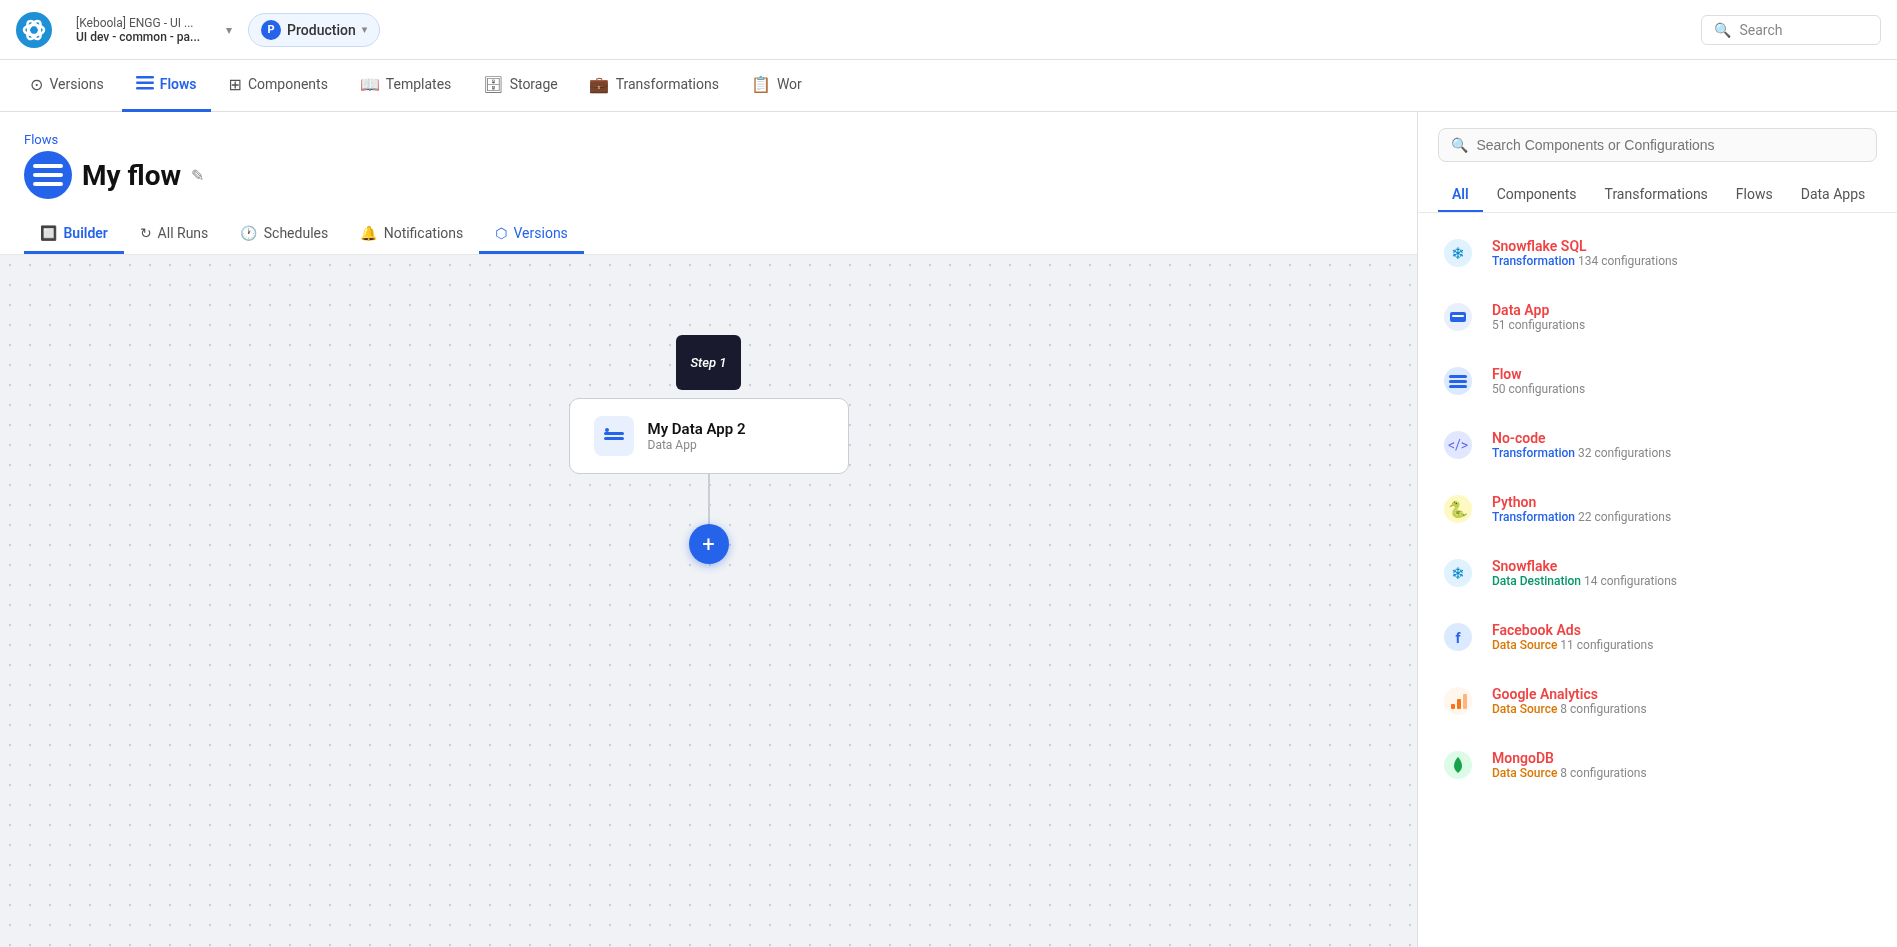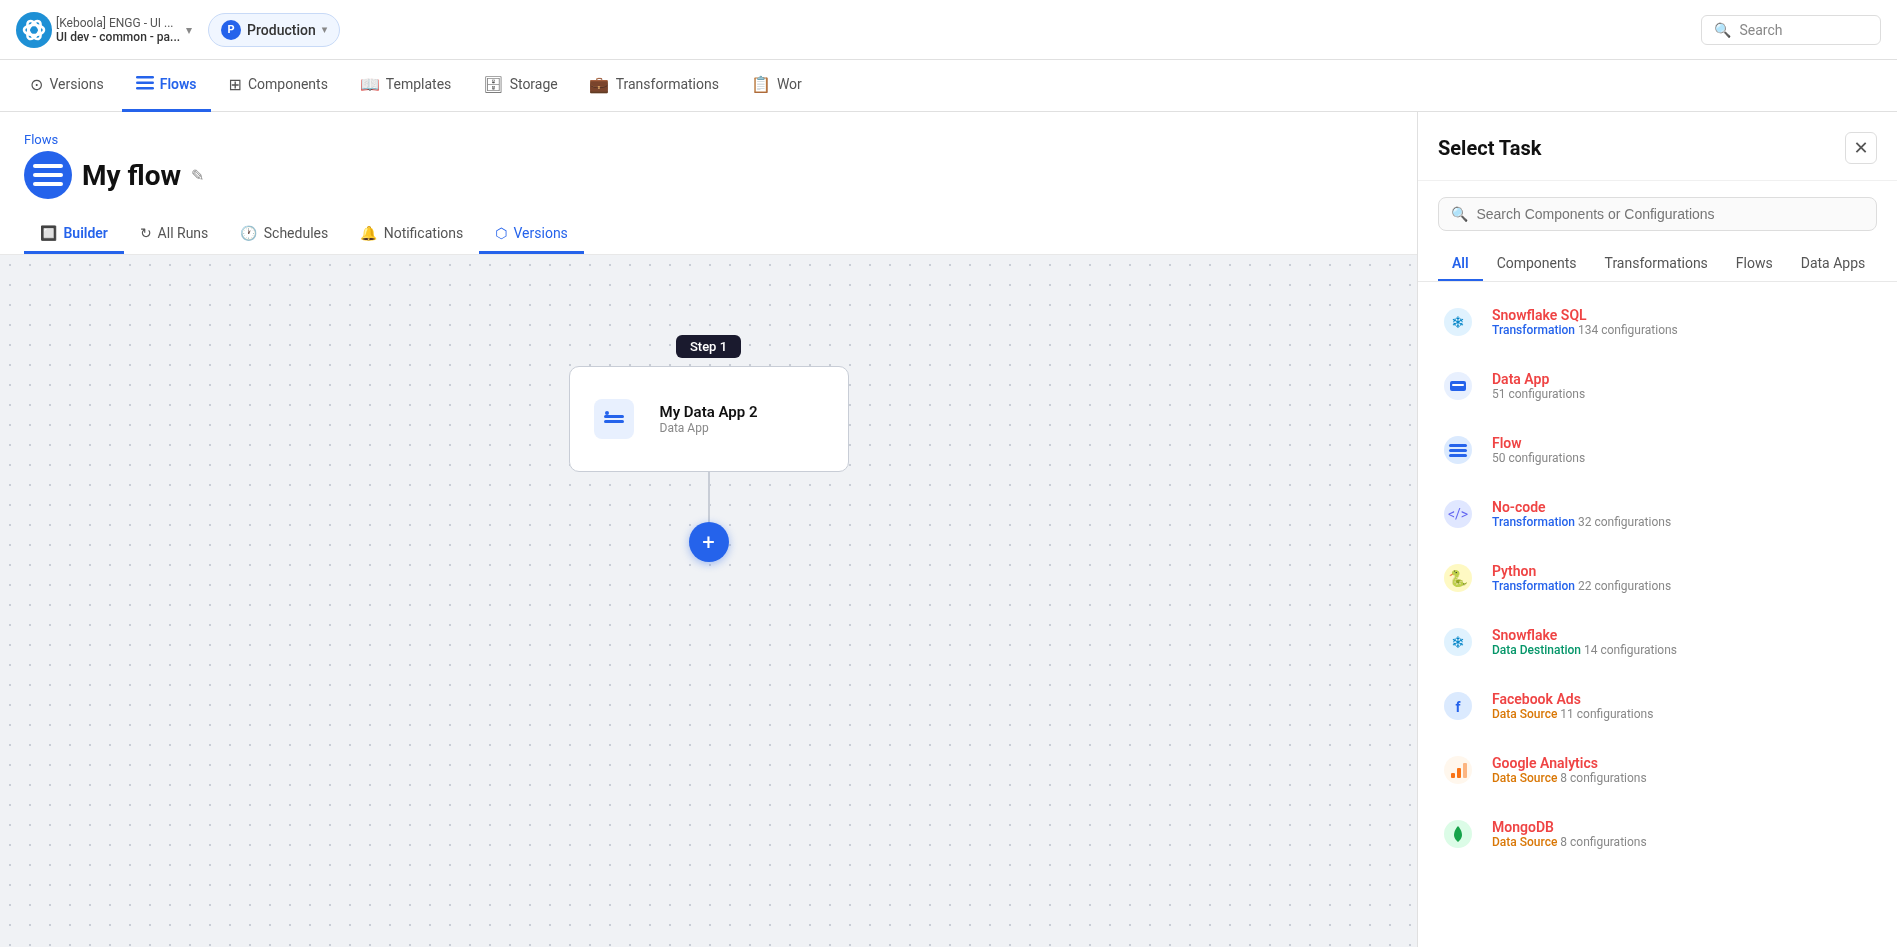--- a/index.html
+++ b/index.html
@@ -4,21 +4,21 @@
   <style>
     * { box-sizing: border-box; margin: 0; padding: 0; }
     body { font-family: -apple-system, BlinkMacSystemFont, 'Segoe UI', Roboto, sans-serif; background: #f0f2f5; color: #222; overflow: hidden; }
 
     
     .topbar {
       display: flex; align-items: center; background: #fff;
       border-bottom: 1px solid #e0e0e0; padding: 0 16px;
       height: 60px; gap: 16px; position: relative; z-index: 10;
     }
-    .brand { display: flex; align-items: center; gap: 4px; }
+    .brand { display: flex; align-items: center; gap: 24px; }
     .brand-logo { width: 36px; height: 36px; }
     .brand-text { display: flex; flex-direction: column; }
     .brand-title { font-size: 12px; color: #555; }
     .brand-subtitle { font-size: 12px; color: #333; font-weight: 500; }
     .brand-chevron { color: #888; margin-left: 2px; font-size: 12px; }
     .env-badge {
       display: flex; align-items: center; gap: 6px;
       background: #f0f6ff; border: 1px solid #c8daf7; border-radius: 20px;
       padding: 6px 12px; cursor: pointer;
     }
@@ -87,25 +87,25 @@
       position: relative; overflow: hidden;
     }
 
     
     .step-container {
       position: absolute; top: 80px; left: 50%; transform: translateX(-50%);
       display: flex; flex-direction: column; align-items: center;
     }
     .step-label {
       background: #1a1a2e; color: #fff; border-radius: 6px;
-      padding: 4px 14px; font-size: 13px; font-weight: 500; margin-bottom: 8px;
+      padding: 20px 14px; font-size: 13px; font-weight: 500; margin-bottom: 8px; font-style: italic;
     }
     .step-card {
       background: #fff; border: 1.5px solid #c8cdd6; border-radius: 10px;
-      padding: 32px 24px; display: flex; align-items: center; gap: 26px;
+      padding: 17px 24px; display: flex; align-items: center; gap: 14px;
       min-width: 280px; cursor: pointer;
     }
     .step-card-icon {
       width: 40px; height: 40px; background: #e8f0fe; border-radius: 8px;
       display: flex; align-items: center; justify-content: center; font-size: 20px; flex-shrink: 0;
     }
     .step-card-info { display: flex; flex-direction: column; }
     .step-card-name { font-size: 15px; font-weight: 600; color: #111; }
     .step-card-type { font-size: 12px; color: #888; }
 
@@ -310,26 +310,20 @@
             <span class="step-card-type">Data App</span>
           </div>
         </div>
         <div class="connector-line"></div>
         <div class="add-btn">+</div>
       </div>
     </div>
   </div>
 
   <div class="right-panel">
-    <div class="panel-header">
-      <span class="panel-title">Select Task</span>
-      <button class="close-btn">
-        <span>✕</span>
-      </button>
-    </div>
 
     <div class="panel-search">
       <span class="panel-search-icon">🔍</span>
       <input class="panel-search-input" type="text" placeholder="Search Components or Configurations" style="">
     </div>
 
     <div class="filter-tabs">
       <div class="filter-tab active">All</div>
       <div class="filter-tab">Components</div>
       <div class="filter-tab">Transformations</div>

